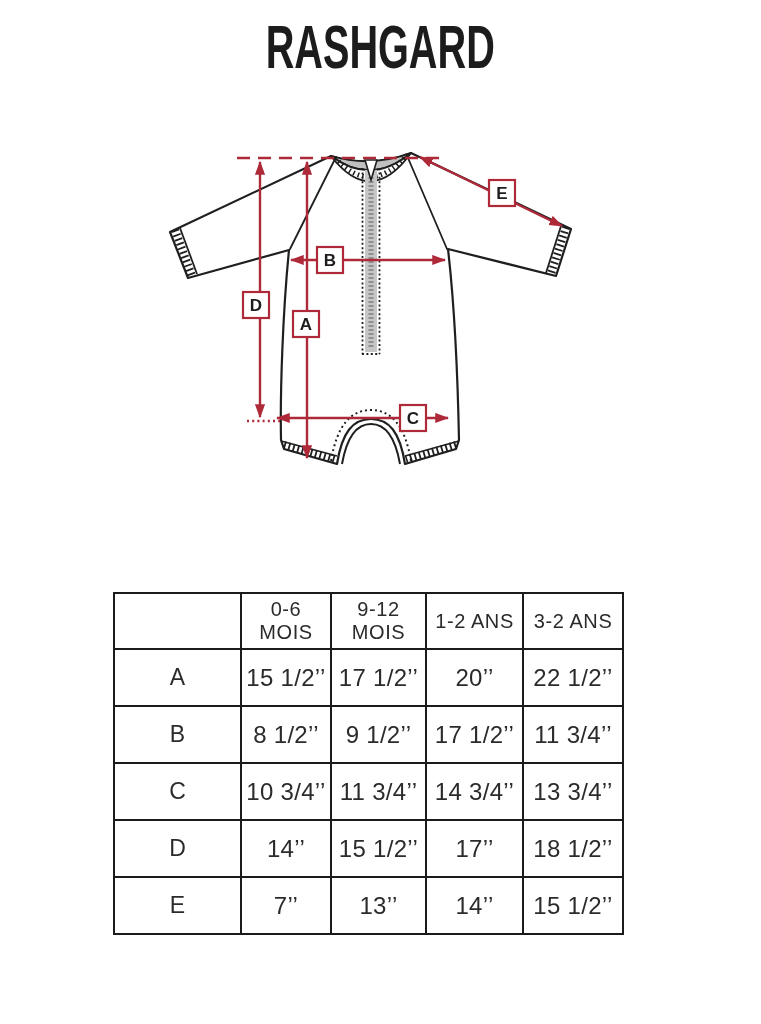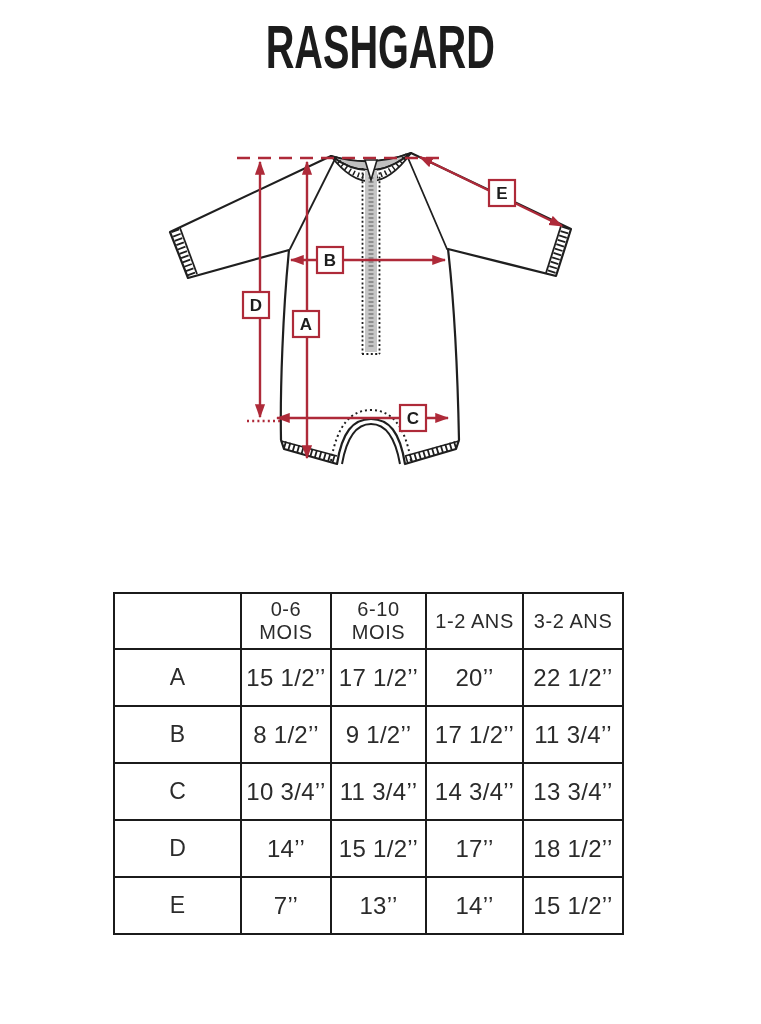--- a/index.html
+++ b/index.html
@@ -123,21 +123,21 @@
       <col style="width:127px">
         <col style="width:90px">
         <col style="width:95px">
         <col style="width:97px">
         <col style="width:100px">
     </colgroup>
     <tbody>
       <tr class="header-row">
         <th></th>
         <th>0-6 MOIS</th>
-        <th>6-10 MOIS</th>
+        <th>9-12 MOIS</th>
         <th>1-2 ANS</th>
         <th>3-2 ANS</th>
       </tr>
       <tr class="data-row">
         <td class="row-label">A</td>
         <td class="size-value">15 1/2’’</td>
         <td class="size-value">17 1/2’’</td>
         <td class="size-value">20’’</td>
         <td class="size-value">22 1/2’’</td>
       </tr>

